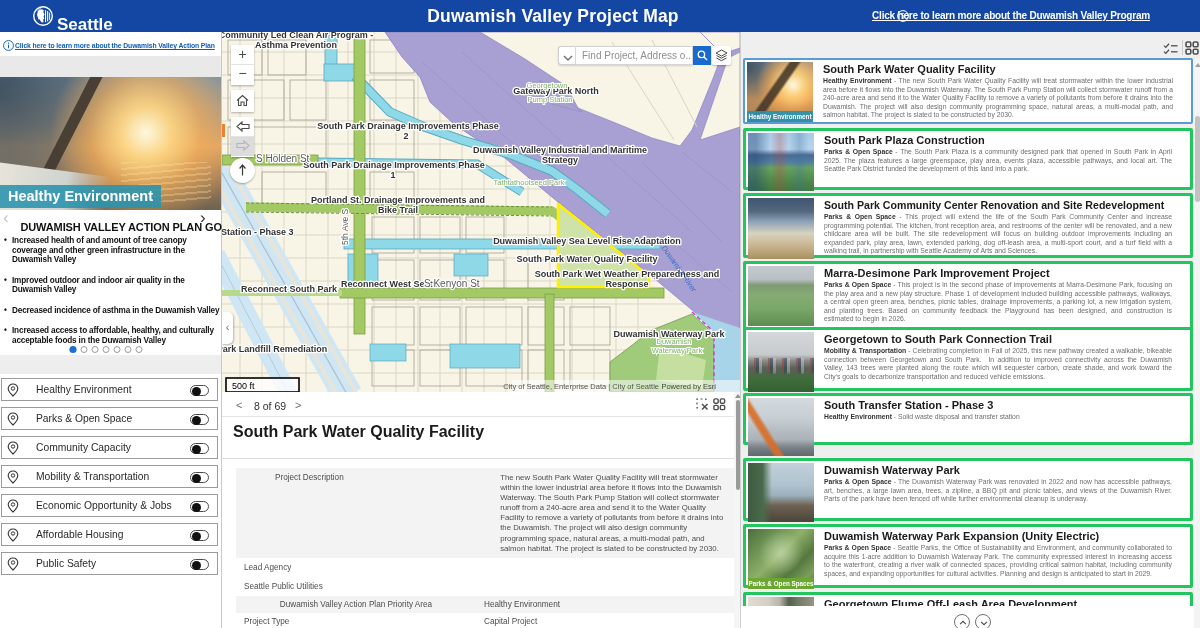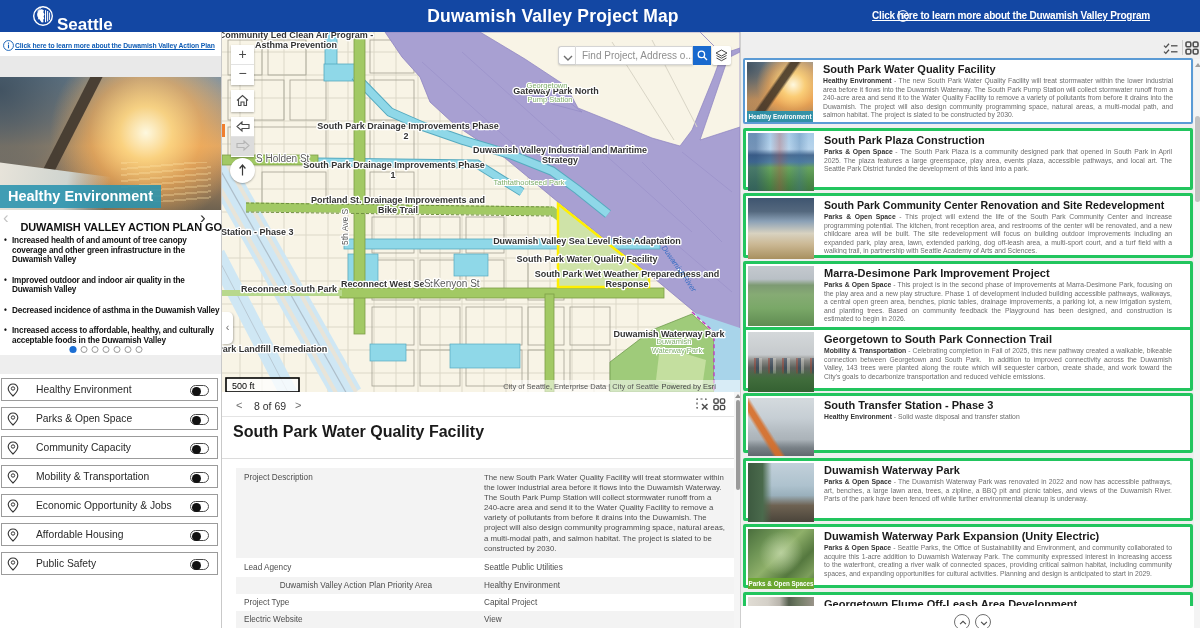--- a/index.html
+++ b/index.html
@@ -497,25 +497,25 @@
         </svg>
     </div>
 
     <div class="abs" style="left:11px;top:31px;font-size:16px;font-weight:bold;color:#1a1a1a;">South Park Water Quality Facility</div>
 
     <div class="abs" style="left:0;top:66px;width:513px;height:1px;background:#dcdcdc;"></div>
 
     <div class="abs" style="left:14px;top:76px;width:499px;font-size:8.2px;color:#4d4d4d;">
 
       <div style="display:flex;background:#f3f3f3;height:90px;overflow:hidden;">
-        <div style="width:240px;padding:5px 8px;">Project Description</div>
+        <div style="width:240px;padding:5px 8px;margin-left:31px;">Project Description</div>
         <div style="width:259px;padding:5px 8px;line-height:10.1px;font-size:7.8px;">The new South Park Water Quality Facility will treat stormwater within the lower industrial area before it flows into the Duwamish Waterway. The South Park Pump Station will collect stormwater runoff from a 240-acre area and send it to the Water Quality Facility to remove a variety of pollutants from before it drains into the Duwamish. The project will also design community programming space, natural areas, a multi-modal path, and salmon habitat. The project is slated to be constructed by 2030.</div>
       </div>
 
-      <div style="display:flex;background:#ffffff;">
+      <div style="display:flex;background:#ffffff;flex-direction:column;">
         <div style="width:240px;padding:5px 8px;">Lead Agency</div>
         <div style="width:259px;padding:5px 8px;">Seattle Public Utilities</div>
       </div>
 
       <div style="display:flex;background:#f3f3f3;">
         <div style="width:240px;padding:4px 8px;text-align:center;">Duwamish Valley Action Plan Priority Area</div>
         <div style="width:259px;padding:4px 8px;">Healthy Environment</div>
       </div>
 
       <div style="display:flex;background:#ffffff;">
@@ -593,21 +593,21 @@
     </div>
 
     <div class="card" id="card5" style="top:295px;height:64px;">
       <div class="thumb" id="th5" style="height:60px;"></div>
       <div class="ctext">
         <div class="ctitle">Georgetown to South Park Connection Trail</div>
         <div class="cdesc"><b>Mobility &amp; Transportation</b> - Celebrating completion in Fall of 2025, this new pathway created a walkable, bikeable connection between Georgetown and South Park.&nbsp; In addition to improved connectivity across the Duwamish Valley, 143 trees were planted along the route which will sequester carbon, create shade, and work toward the City's goals to decarbonize transportation and reduced vehicle emissions.</div>
       </div>
     </div>
 
-    <div class="card" id="card6" style="top:361px;height:60px;">
+    <div class="card" id="card6" style="top:361px;height:52px;">
       <div class="thumb" id="th6" style="height:58px;"></div>
       <div class="ctext">
         <div class="ctitle">South Transfer Station - Phase 3</div>
         <div class="cdesc"><b>Healthy Environment</b> - Solid waste disposal and transfer station</div>
       </div>
     </div>
 
     <div class="card" id="card7" style="top:426px;height:63px;">
       <div class="thumb" id="th7" style="height:59px;"></div>
       <div class="ctext">

